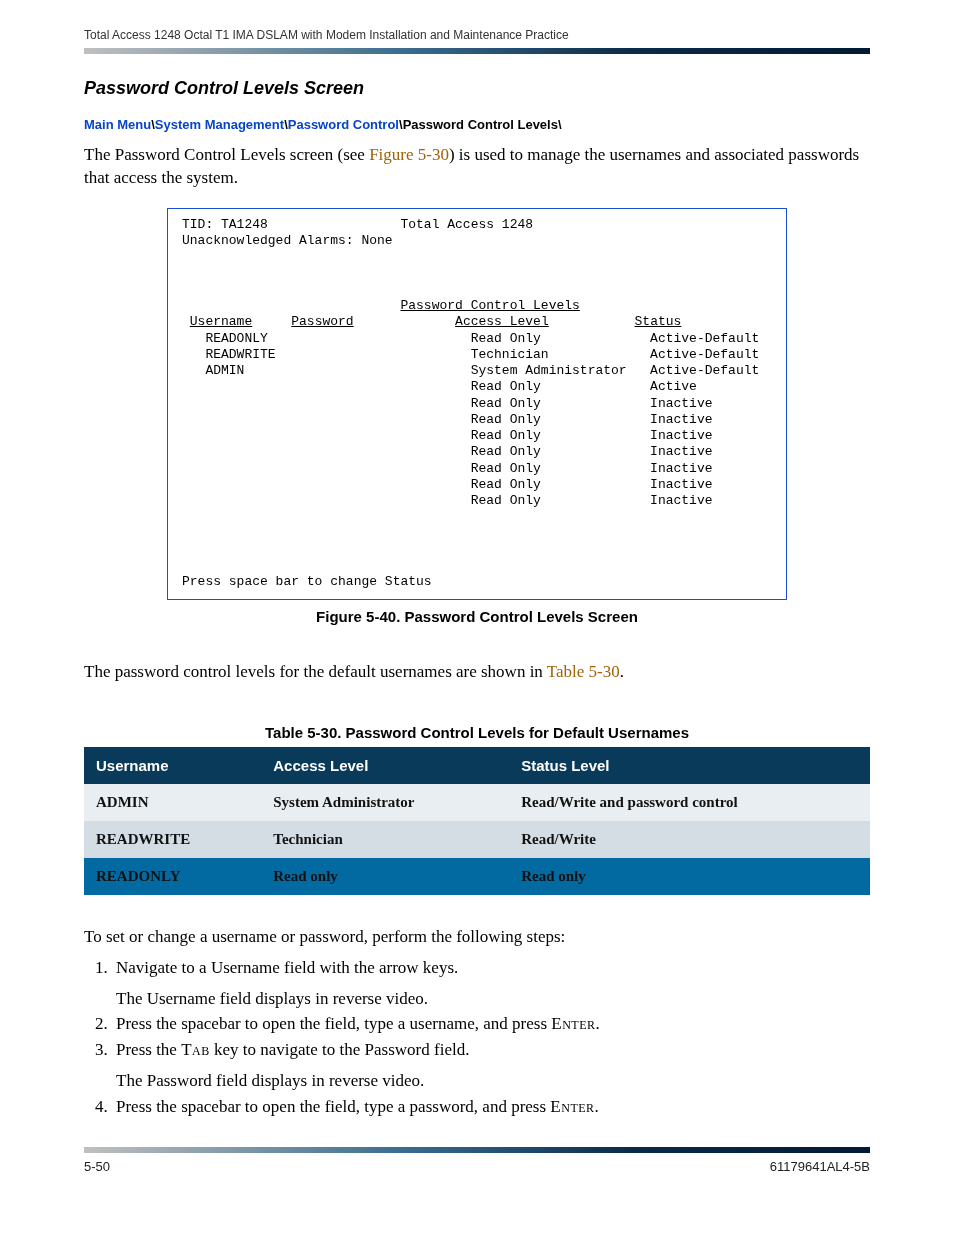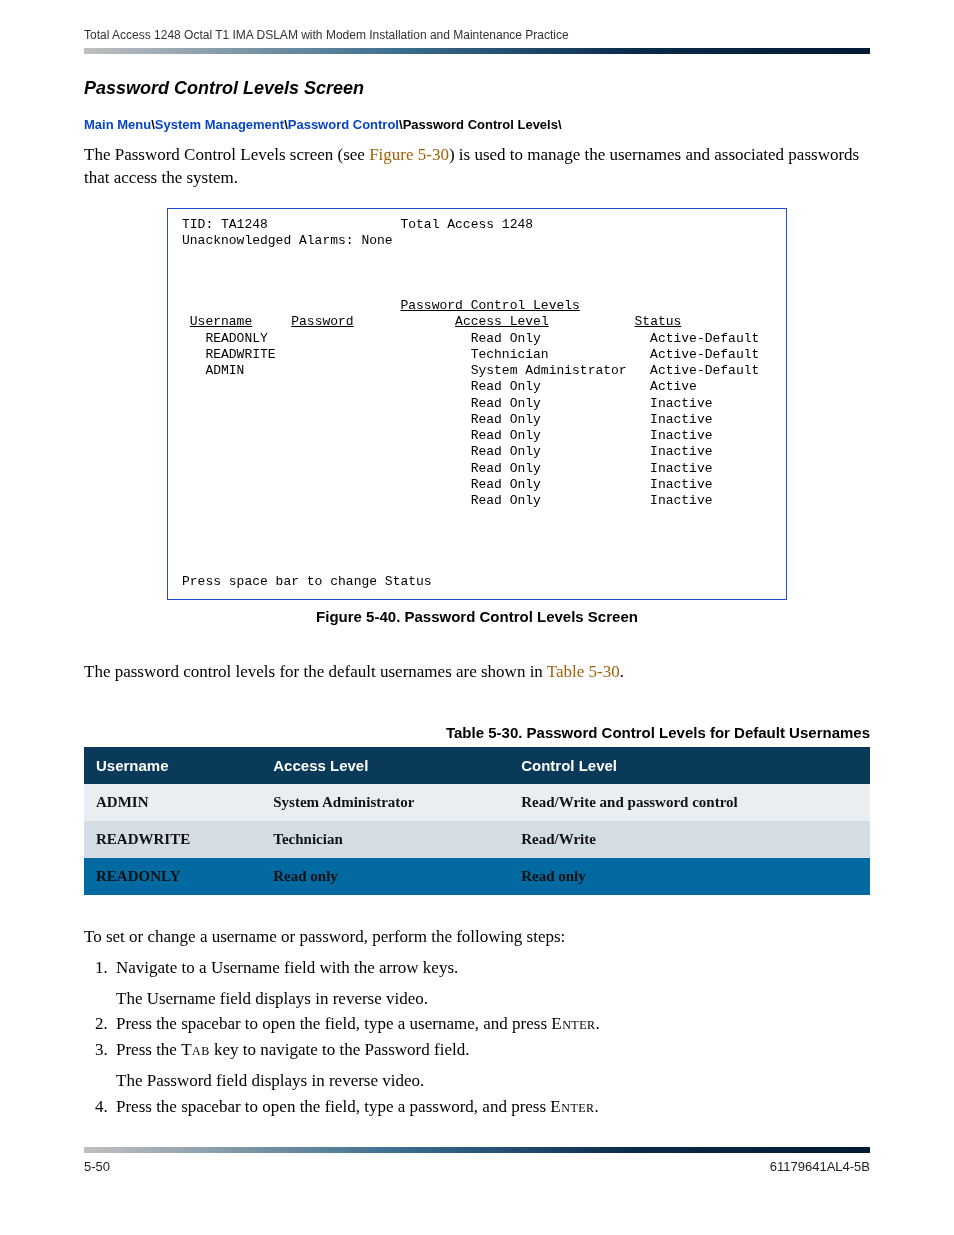--- a/index.html
+++ b/index.html
@@ -71,21 +71,21 @@
     font-family: Arial, Helvetica, sans-serif;
     font-weight: bold;
     font-size: 15px;
     text-align: center;
     margin: 6px 0 36px 0;
   }
   .table-title {
     font-family: Arial, Helvetica, sans-serif;
     font-weight: bold;
     font-size: 15px;
-    text-align: right;
+    text-align: center;
     margin: 40px 0 6px 0;
   }
   table.pcl {
     width: 100%;
     border-collapse: collapse;
     font-size: 15px;
   }
   table.pcl th {
     background: #0a3a5a;
     color: #fff;
@@ -178,21 +178,21 @@
     <span>The password control levels for the default usernames are shown in </span><span class="xref">Table 5-30</span><span>.</span>
   </p>
 
   <div class="table-title">Table 5-30.  Password Control Levels for Default Usernames</div>
 
   <table class="pcl">
     <thead>
       <tr>
         <th>Username</th>
         <th>Access Level</th>
-        <th>Control Level</th>
+        <th>Status Level</th>
       </tr>
     </thead>
     <tbody id="tbl-body">
         <tr class="r0">
           <td>ADMIN</td>
           <td>System Administrator</td>
           <td>Read/Write and password control</td>
         </tr>
         <tr class="r1">
           <td>READWRITE</td>

